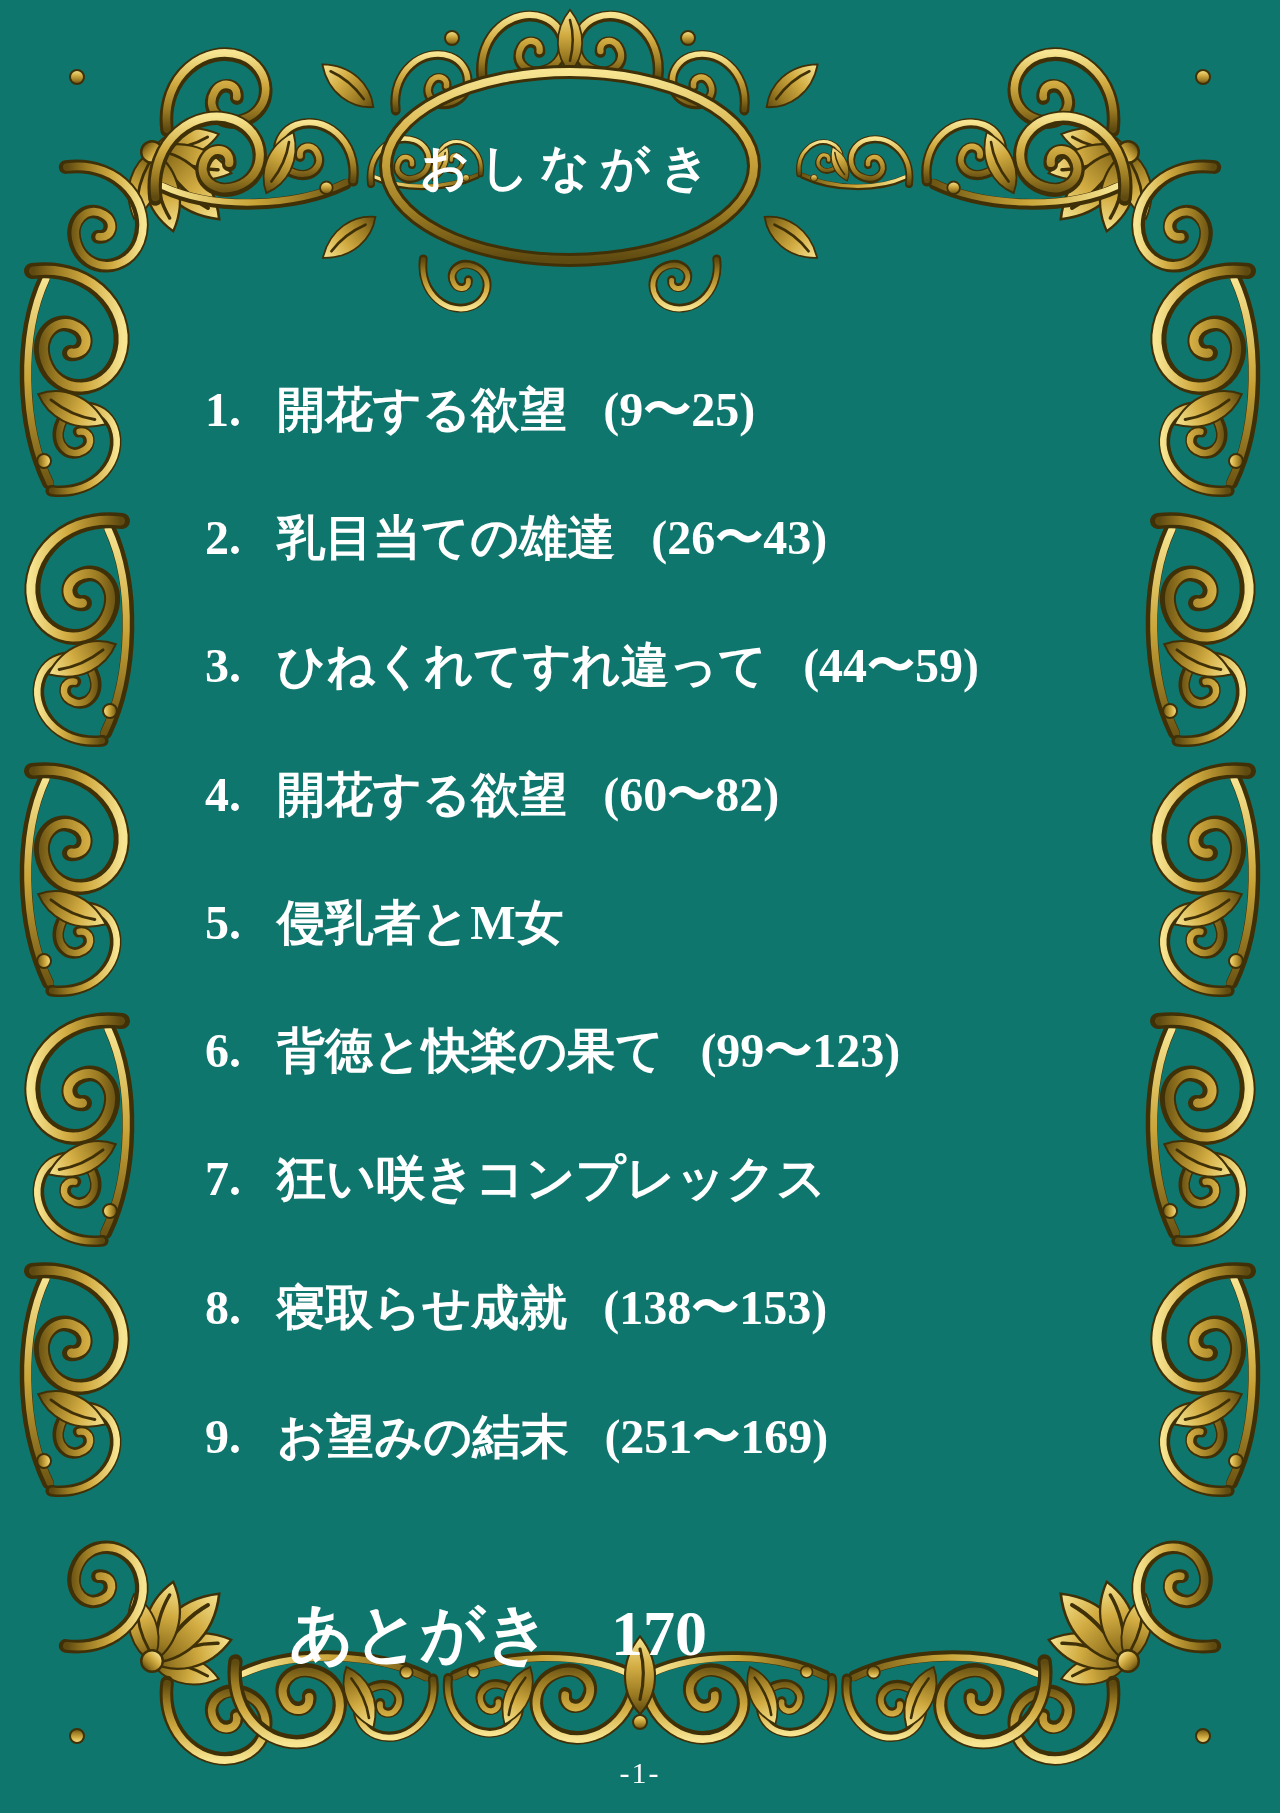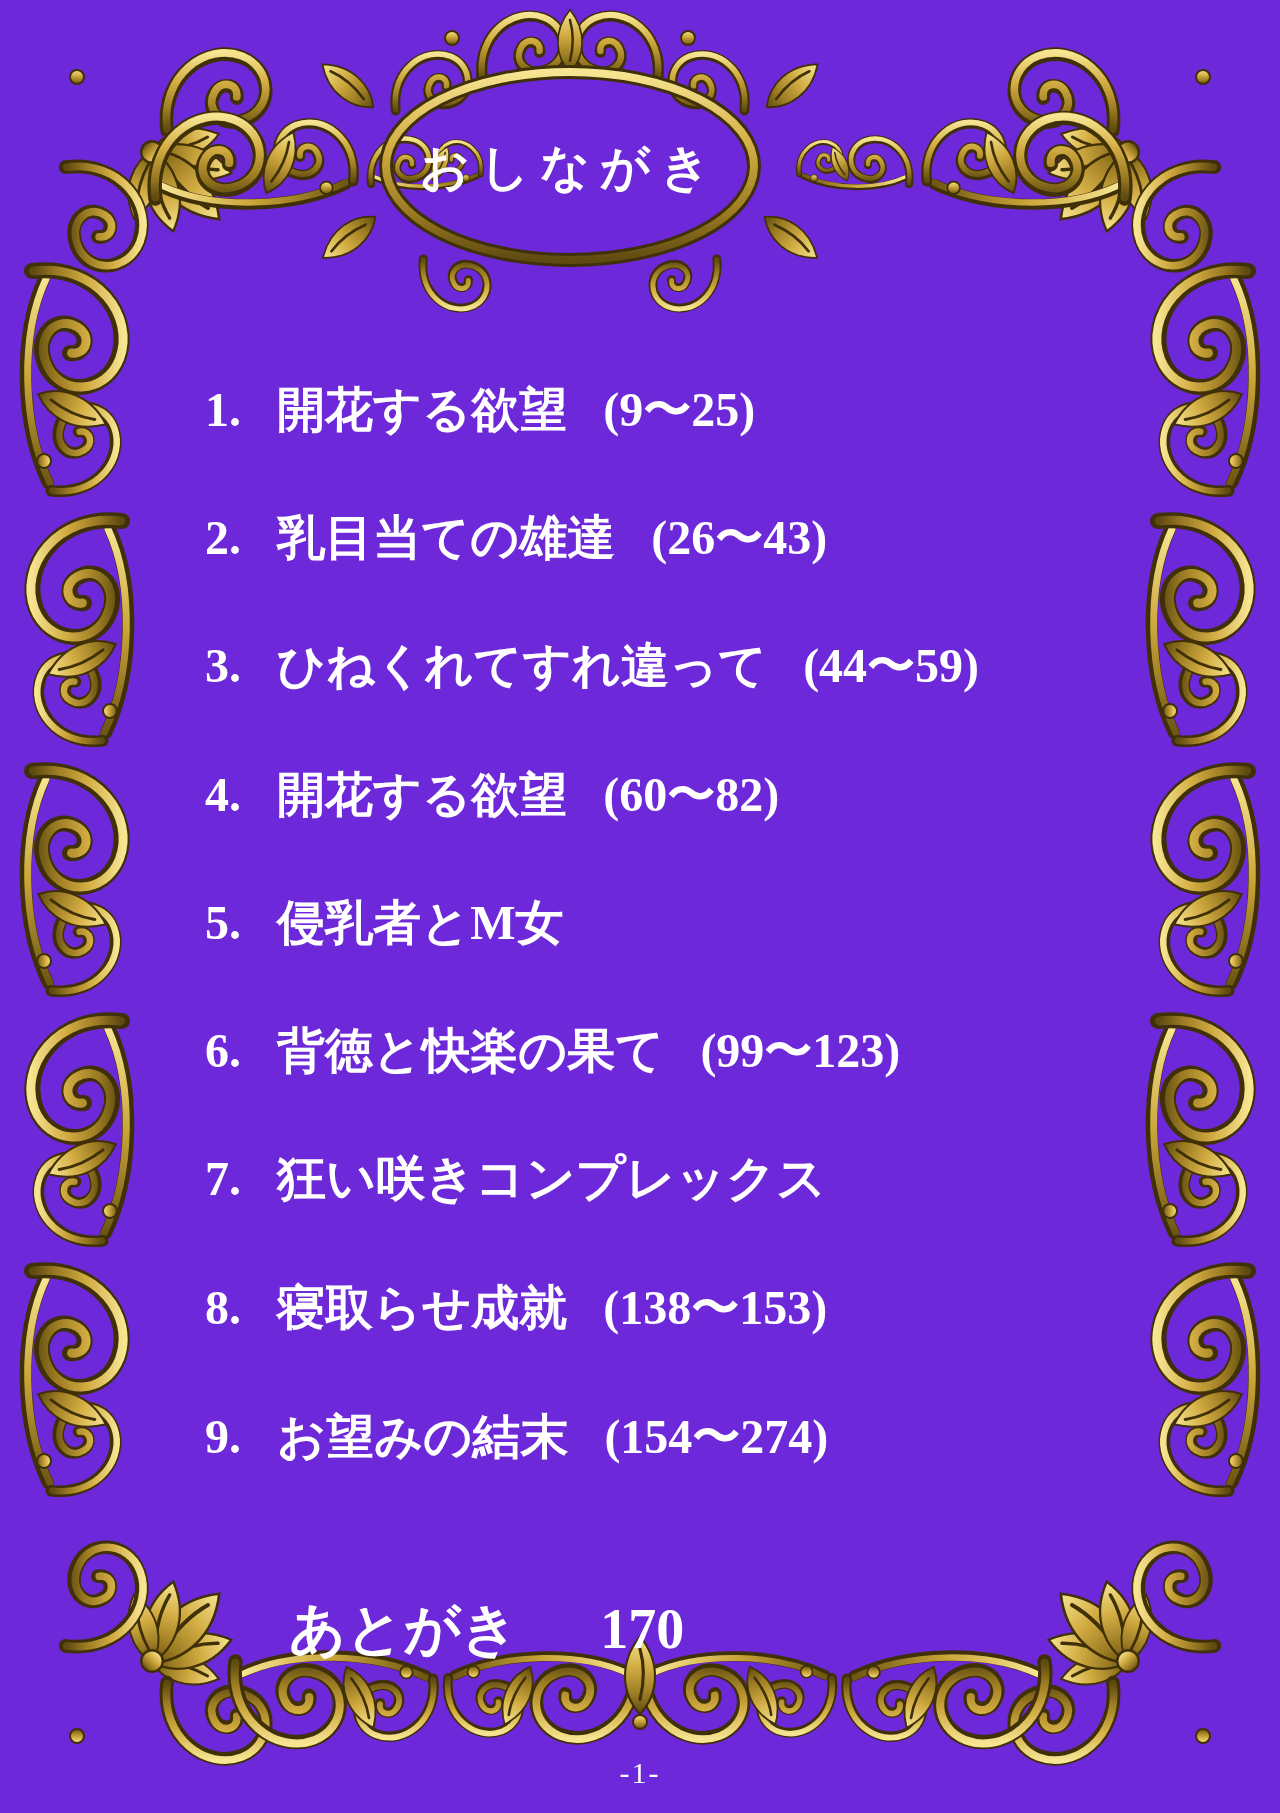--- a/index.html
+++ b/index.html
@@ -1,37 +1,37 @@
 <!DOCTYPE html>
 <html><head>
 <meta charset="utf-8">
 <style>
   html,body { margin:0; padding:0; background:#000; }
   .page {
     position:relative; width:1280px; height:1813px;
-    background:#6d28d9; overflow:hidden;
+    background:#0f766e; overflow:hidden;
     font-family:"Liberation Serif","DejaVu Serif",serif;
     color:#fff;
   }
   .ornaments { position:absolute; left:0; top:0; width:1280px; height:1813px; }
   .medallion-title {
     position:absolute; left:570px; top:168px; transform:translate(-50%,-50%);
     font-size:49px; font-weight:bold; letter-spacing:10px; white-space:nowrap;
     color:#fff; z-index:2;
   }
   .toc {
     position:absolute; left:205px; top:382px; z-index:2;
     list-style:none; margin:0; padding:0;
     display:flex; flex-direction:column; gap:73px;
   }
   .toc-item { display:flex; align-items:baseline; font-size:48px; font-weight:bold; line-height:1.15; white-space:nowrap; }
   .toc-item .num { width:72px; flex:0 0 auto; }
   .toc-item .title { margin-right:36px; }
   .toc-item:nth-child(7) .title { font-size:49px; }
-  .afterword { display:flex; align-items:baseline; font-size:56px; font-weight:bold; line-height:1.15; margin-top:60px; margin-left:84px;gap:22px; }
+  .afterword { display:flex; align-items:baseline; font-size:64px; font-weight:bold; line-height:1.15; margin-top:60px; margin-left:84px; }
   .afterword .title { margin-right:60px; }
   .page-number {
     position:absolute; left:0; right:0; top:1756px; text-align:center;
     font-size:30px; letter-spacing:2px; color:#fff; z-index:2;
   }
 </style>
 </head>
 <body>
 
 <div class="page">
@@ -176,21 +176,21 @@
       <span class="title">狂い咲きコンプレックス</span>
     </li>
     <li class="toc-item">
       <span class="num">8.</span>
       <span class="title">寝取らせ成就</span>
       <span class="range">(138〜153)</span>
     </li>
     <li class="toc-item">
       <span class="num">9.</span>
       <span class="title">お望みの結末</span>
-      <span class="range">(154〜274)</span>
+      <span class="range">(251〜169)</span>
     </li>
     <li class="afterword">
       <span class="title">あとがき</span>
       <span class="range">170</span>
     </li>
   </ol>
 
   <div class="page-number">-1-</div>
 </div>
 

